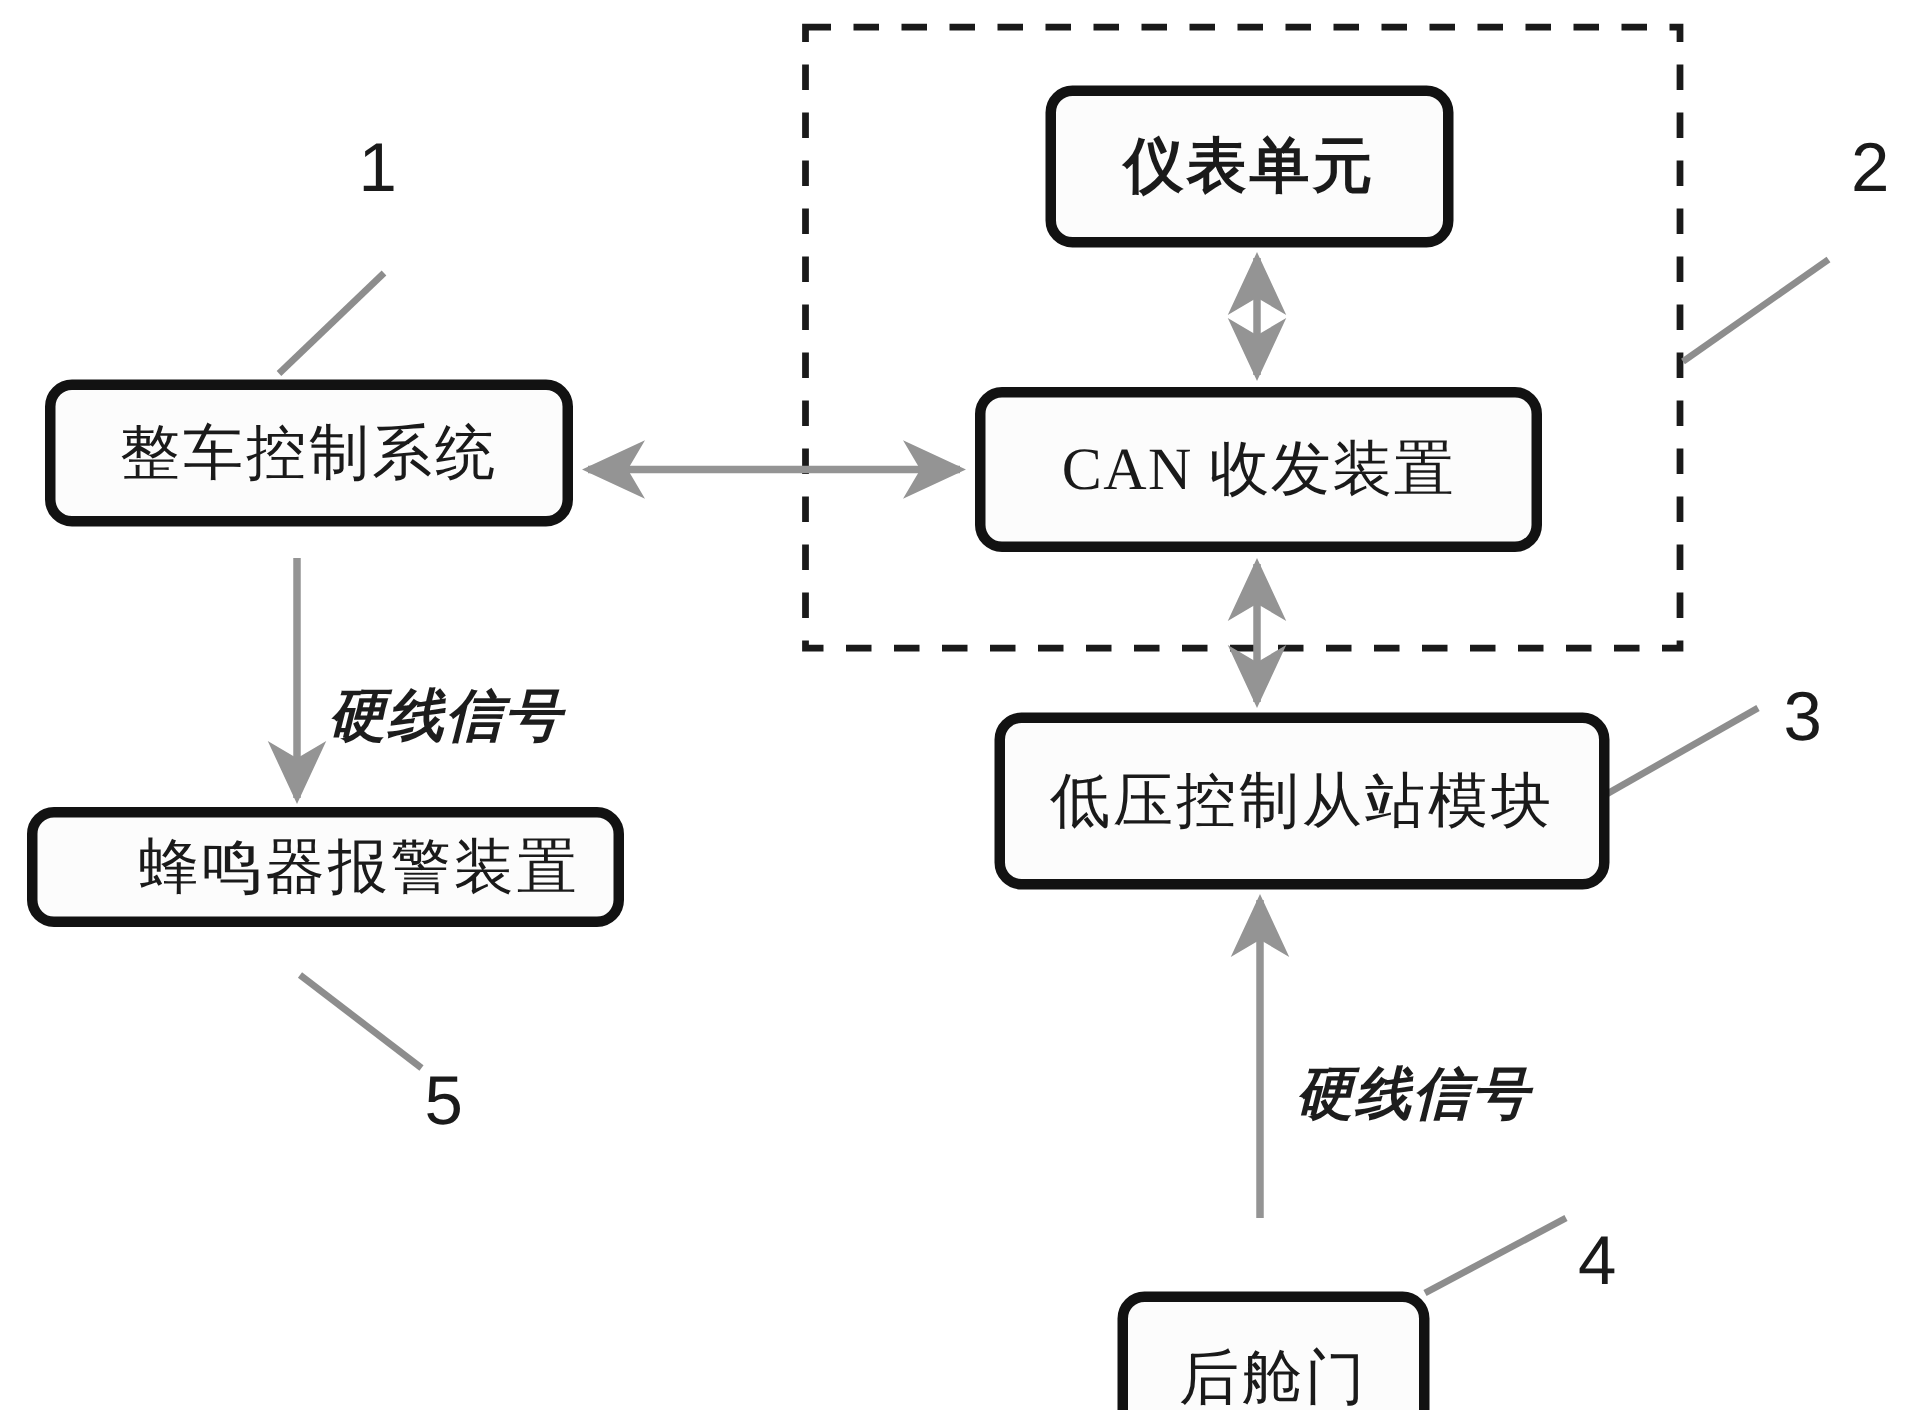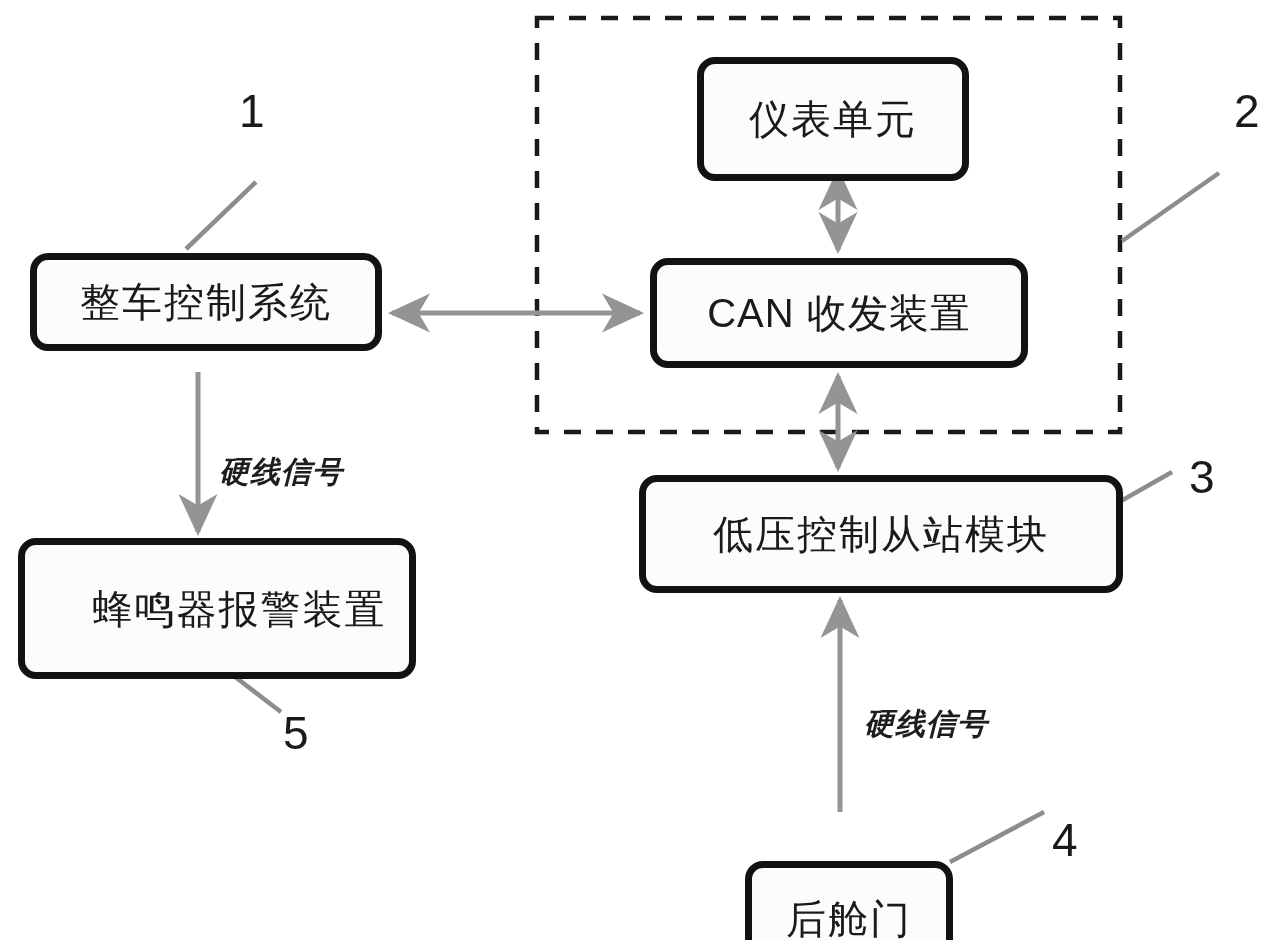--- a/index.html
+++ b/index.html
@@ -38,49 +38,49 @@
   .node-label {
     font-family: "DejaVu Sans", "Liberation Sans", sans-serif;
     font-size: 40px;
     color: #1a1a1a;
     letter-spacing: 2px;
     white-space: nowrap;
     line-height: 1;
     user-select: none;
   }
   .node-label.latin-mix {
-    font-family: Liberation Sans, sans-serif;
+    font-family: Liberation Serif, serif;
     letter-spacing: 1px;
   }
   .ref-number {
     position: absolute;
     font-family: "Liberation Sans", sans-serif;
     font-size: 46px;
     color: #1a1a1a;
     z-index: 6;
     user-select: none;
   }
   .edge-label {
     position: absolute;
     font-family: "DejaVu Sans", "Liberation Sans", sans-serif;
-    font-size: 30px;
+    font-size: 38px;
     font-style: italic;
     font-weight: 700;
     color: #1d1d1d;
     letter-spacing: 1px;
     white-space: nowrap;
     z-index: 6;
     user-select: none;
   }
   
   #box-vcu      { left: 30px;  top: 253px; width: 352px; height: 98px; }
-  #box-buzzer   { left: 18px;  top: 538px; width: 398px; height: 141px; padding-left: 45px; }
-  #box-cluster  { left: 697px; top: 57px;  width: 272px; height: 124px; }
+  #box-buzzer   { left: 18px;  top: 538px; width: 398px; height: 80px; padding-left: 45px; }
+  #box-cluster  { left: 697px; top: 57px;  width: 272px; height: 108px; font-weight: bold; }
   #box-can      { left: 650px; top: 258px; width: 378px; height: 110px; }
-  #box-slave    { left: 639px; top: 475px; width: 484px; height: 118px; }
+  #box-slave    { left: 663px; top: 475px; width: 410px; height: 118px; }
   #box-door     { left: 745px; top: 818px; width: 208px; height: 116px; margin-top: 43px; }
 
   #num-1 { left: 239px; top: 84px; }
   #num-2 { left: 1234px; top: 84px; }
   #num-3 { left: 1189px; top: 450px; }
   #num-4 { left: 1052px; top: 813px; }
   #num-5 { left: 283px; top: 706px; }
 
   #lbl-hard-1 { left: 219px; top: 452px; }
   #lbl-hard-2 { left: 864px; top: 704px; }

